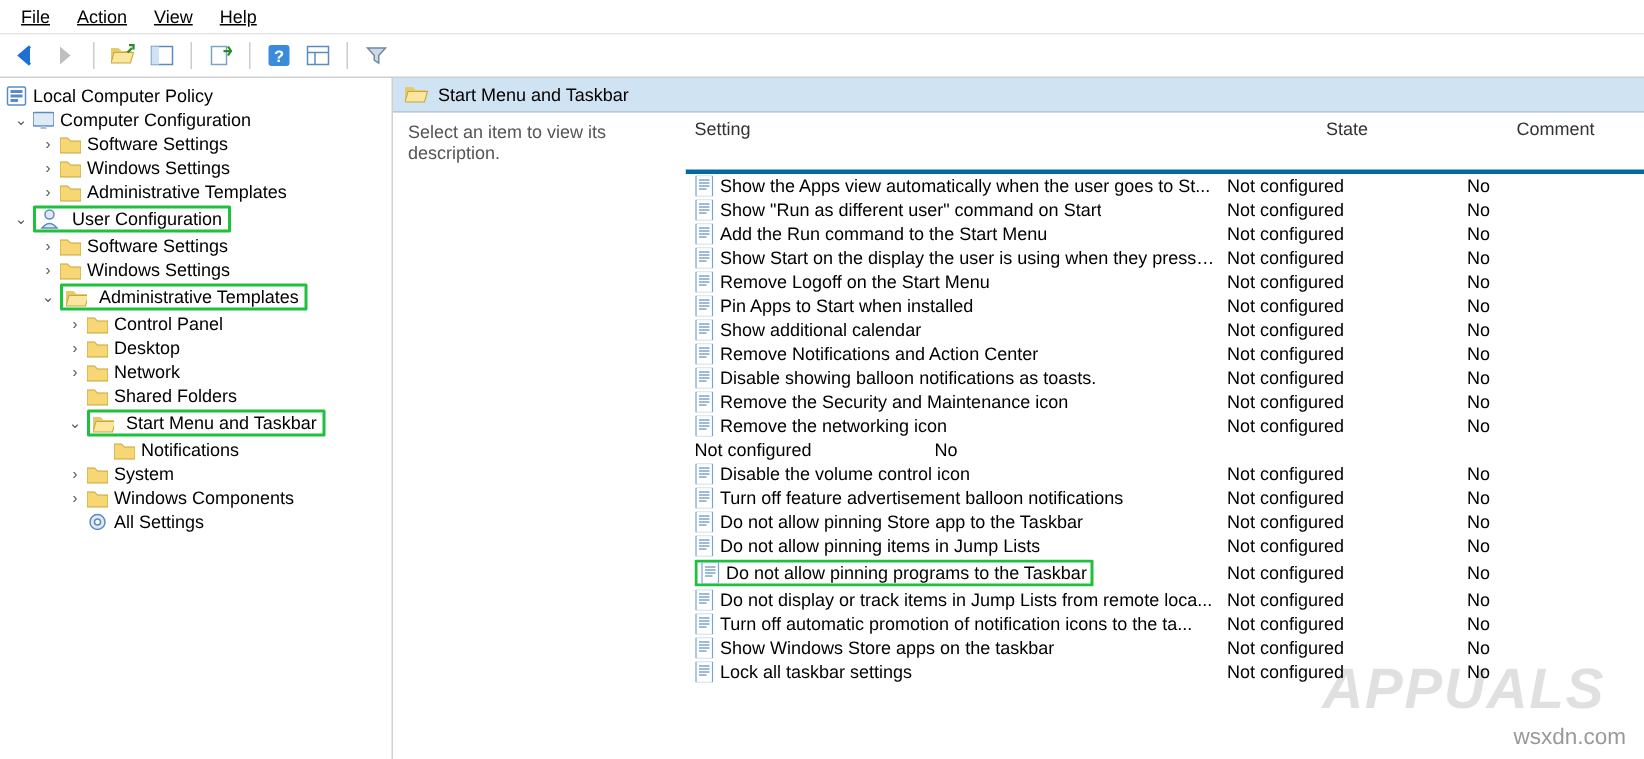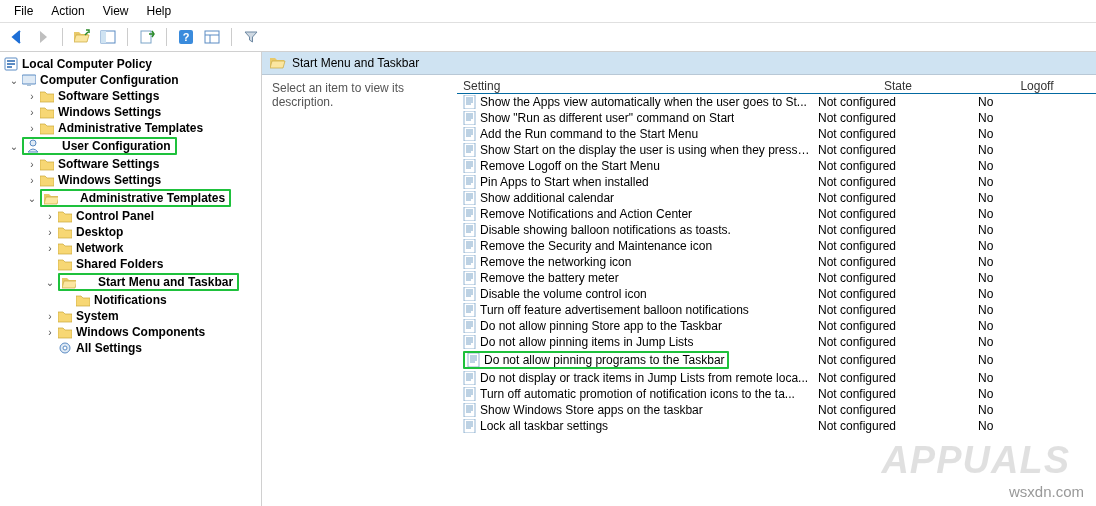--- a/index.html
+++ b/index.html
@@ -13,20 +13,21 @@
     height: 506px;
     overflow: hidden;
     user-select: none;
   }
   .menubar {
     display: flex;
     gap: 2px;
     padding: 2px 6px;
     background: #fff;
     border-bottom: 1px solid #e0e0e0;
+    text-decoration: underline;
   }
   .menubar .menuitem {
     padding: 2px 8px;
     cursor: default;
   }
   .toolbar {
     display: flex;
     align-items: center;
     gap: 4px;
     padding: 3px 6px;
@@ -57,24 +58,24 @@
     align-items: center;
     gap: 2px;
     padding: 1px 0;
     white-space: nowrap;
     cursor: default;
   }
   .tree-row .twist {
     width: 12px; text-align: center; color: #555; font-size: 10px;
     display: inline-block;
   }
-  .tree-row .label { padding: 0 2px; font-weight: bold; }
+  .tree-row .label { padding: 0 2px; }
   .icon { display:inline-flex; align-items:center; }
   .hl-green { border: 2px solid #1ec13c; border-radius: 1px; padding: 0 2px; }
-  .hl-box { display:inline-flex; align-items:center; gap:20px;text-align:center;}
+  .hl-box { display:inline-flex; align-items:center; gap:6px;text-align:center;}
   .right-pane {
     flex: 1;
     display: flex;
     flex-direction: column;
     overflow: hidden;
   }
   .right-header {
     display: flex;
     align-items: center;
     gap: 6px;
@@ -94,22 +95,22 @@
   }
   .list-pane {
     flex: 1;
     overflow: auto;
   }
   .list-header, .list-row {
     display: flex;
     align-items: center;
   }
   .list-header {
-    border-bottom: 1px solid #0369a1;
-    padding: 4px 0 0 6px;
+    border-bottom: 3px solid #0369a1;
+    padding: 4px 0 20px 6px;
     color: #333;
   }
   .col-setting { flex: 0 0 355px; display:flex; align-items:center; gap:4px; white-space:nowrap; overflow:hidden; text-overflow:ellipsis;}
   .col-state  { flex: 0 0 160px; white-space:nowrap;}
   .col-comment{ flex: 1; text-align:left; white-space:nowrap;}
   .list-header .col-state, .list-header .col-comment { text-align: center; }
   .list-row {
     padding: 1px 0 1px 6px;
     cursor: default;
   }
@@ -426,21 +427,21 @@
       <span>Start Menu and Taskbar</span>
     </div>
     <div class="right-body">
       <div class="desc-pane">
         <span>Select an item to view its description.</span>
       </div>
       <div class="list-pane">
         <div class="list-header">
           <div class="col-setting">Setting</div>
           <div class="col-state">State</div>
-          <div class="col-comment">Logoff</div>
+          <div class="col-comment">Comment</div>
         </div>
         <div id="rows">
             <div class="list-row">
               <div class="col-setting">
                 <span class="icon">
                   <svg width="13" height="14">
                     <use href="#i-setting"></use>
                   </svg>
                 </span>
                 <span class="txt">Show the Apps view automatically when the user goes to St...</span>
@@ -562,28 +563,20 @@
                   <svg width="13" height="14">
                     <use href="#i-setting"></use>
                   </svg>
                 </span>
                 <span class="txt">Remove the networking icon</span>
               </div>
               <div class="col-state">Not configured</div>
               <div class="col-comment">No</div>
             </div>
             <div class="list-row">
-              <div class="col-setting">
-                <span class="icon">
-                  <svg width="13" height="14">
-                    <use href="#i-setting"></use>
-                  </svg>
-                </span>
-                <span class="txt">Remove the battery meter</span>
-              </div>
               <div class="col-state">Not configured</div>
               <div class="col-comment">No</div>
             </div>
             <div class="list-row">
               <div class="col-setting">
                 <span class="icon">
                   <svg width="13" height="14">
                     <use href="#i-setting"></use>
                   </svg>
                 </span>

